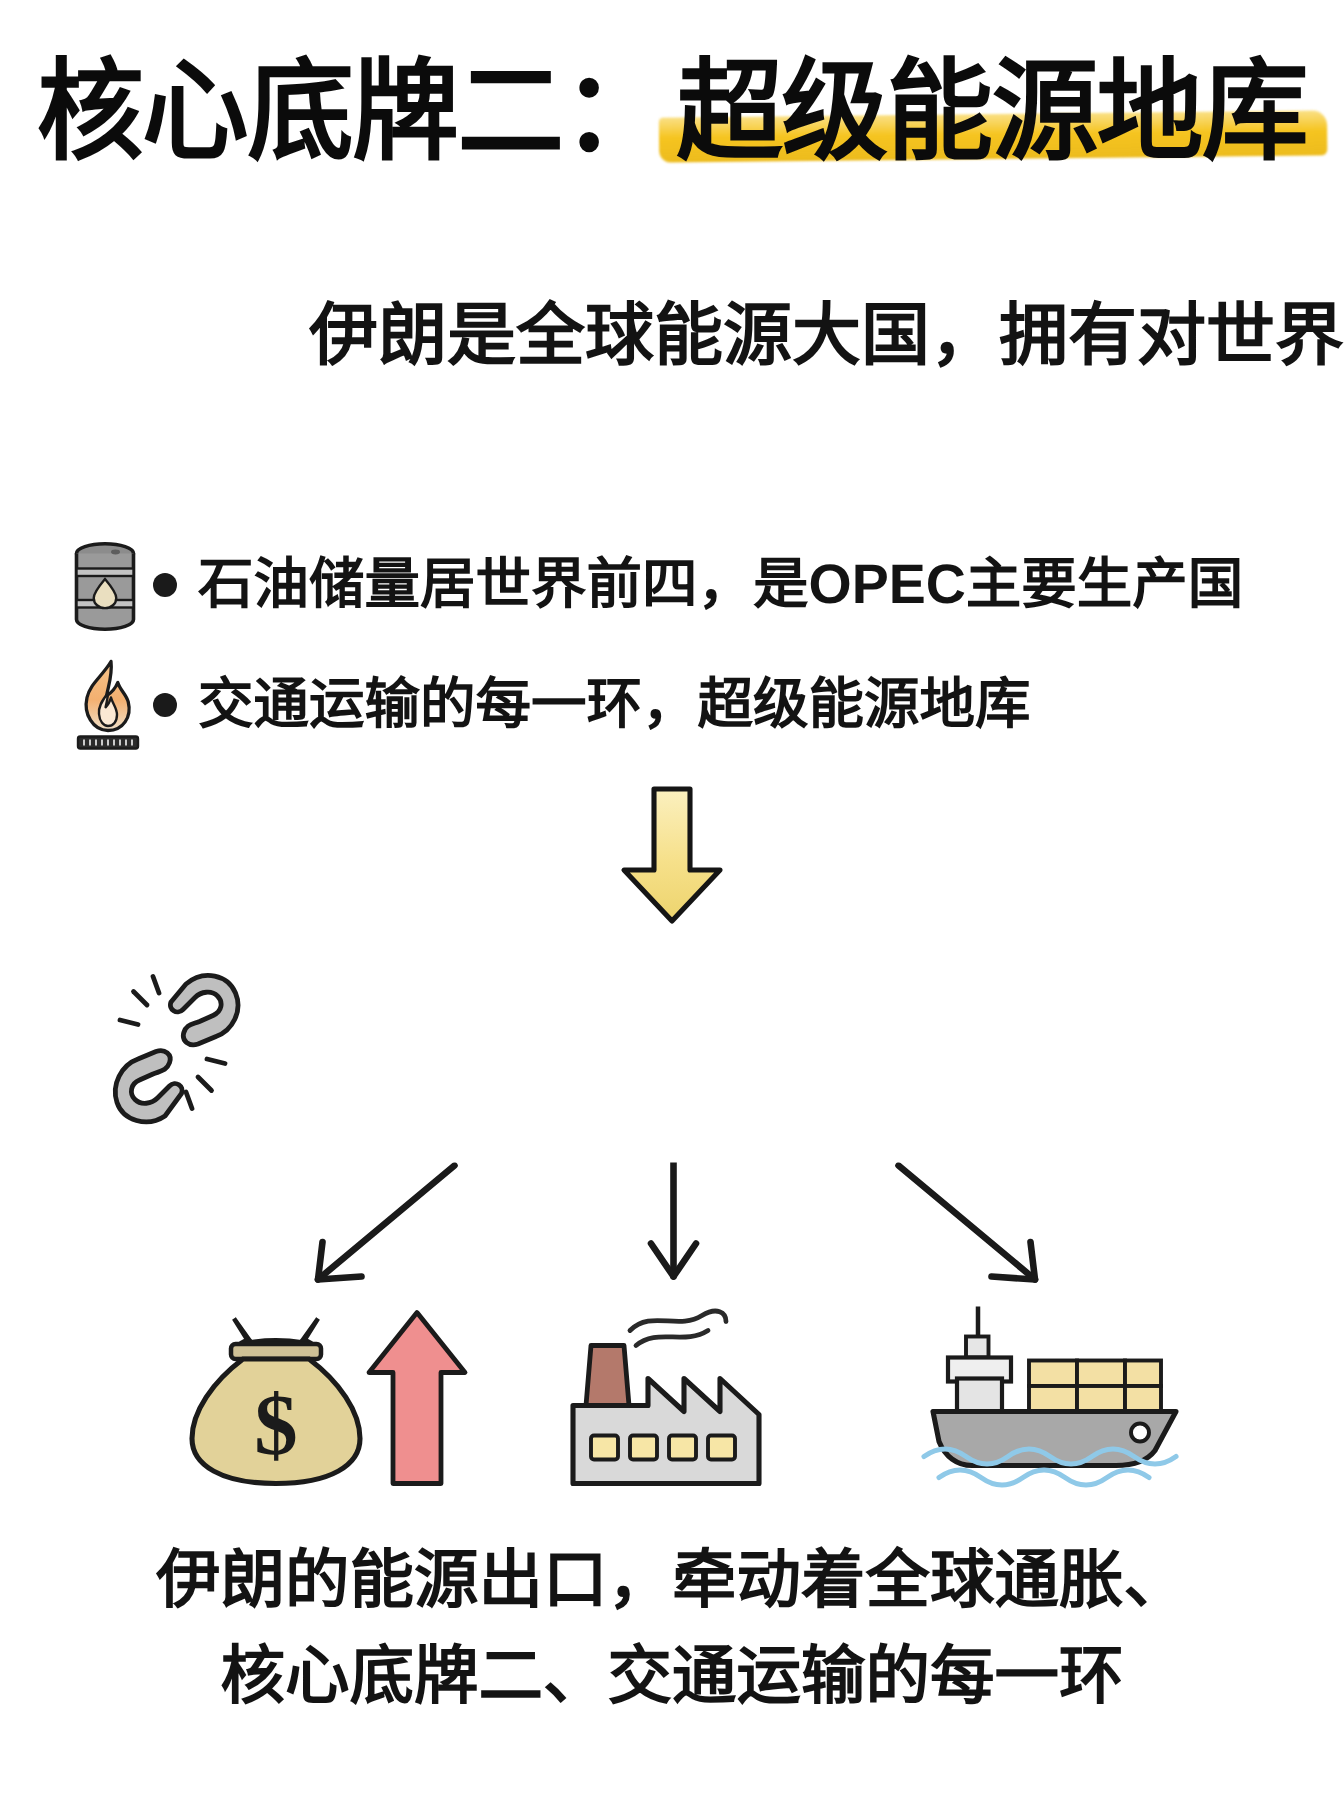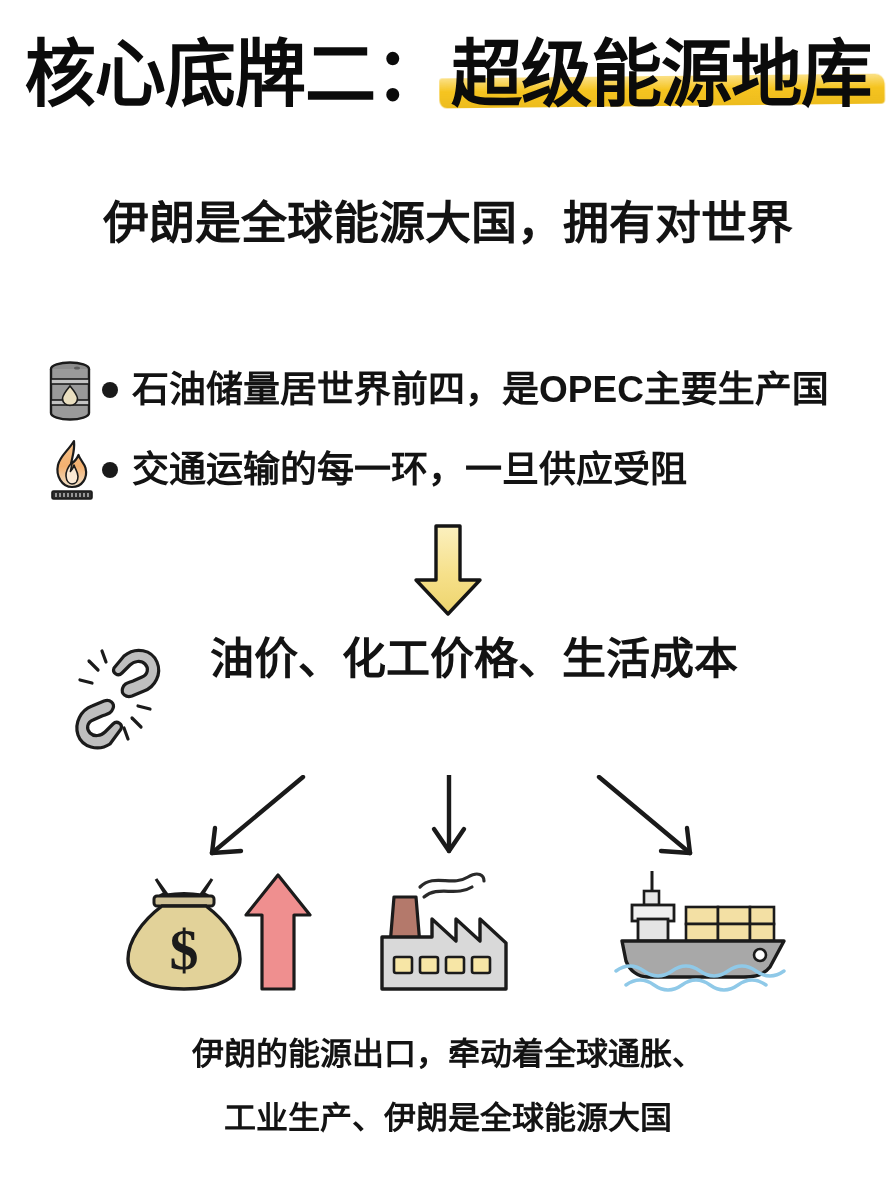--- a/index.html
+++ b/index.html
@@ -73,20 +73,21 @@
     width: 896px;
     text-align: center;
   }
   .subtitle .ln {
     font-size: 46px;
     font-weight: 900;
     line-height: 62px;
     color: #131313;
     letter-spacing: 0px;
     white-space: nowrap;
+    text-align: right;
   }
 
   
   .bullets {
     position: absolute;
     top: 350px;
     left: 42px;
     width: 830px;
   }
   .bullet {
@@ -214,21 +215,21 @@
 
   
   .bottom {
     position: absolute;
     top: 1022px;
     left: 0;
     width: 896px;
     text-align: center;
   }
   .bottom .ln {
-    font-size: 32px;
+    font-size: 43px;
     font-weight: 900;
     line-height: 64px;
     color: #131313;
     white-space: nowrap;
   }
   .bottom .hl {
     position: relative;
     display: inline-block;
   }
   .bottom .hl::before {
@@ -295,21 +296,21 @@
               <line x1="20" y1="55" x2="20" y2="59"></line>
             <line x1="24" y1="55" x2="24" y2="59"></line>
               <line x1="28" y1="55" x2="28" y2="59"></line>
             <line x1="32" y1="55" x2="32" y2="59"></line>
               <line x1="36" y1="55" x2="36" y2="59"></line>
             <line x1="40" y1="55" x2="40" y2="59"></line>
           </g>
         </svg>
       </span>
       <span class="dot"></span>
-      <span class="txt"><span class="hl">交通运输的每一环</span><span>，一旦供应受阻</span></span>
+      <span class="txt"><span class="hl">交通运输的每一环</span><span>，超级能源地库</span></span>
     </div>
   </div>
 
   <div class="big-arrow">
     <svg width="84" height="96" viewBox="0 0 84 96" xmlns="http://www.w3.org/2000/svg">
       <defs>
         <linearGradient id="yarrow" x1="0" y1="0" x2="0" y2="1">
           <stop offset="0%" stop-color="#fbf0bf"></stop>
           <stop offset="55%" stop-color="#f6e08a"></stop>
           <stop offset="100%" stop-color="#edd46d"></stop>
@@ -331,21 +332,20 @@
           <line x1="30" y1="43" x2="18" y2="40"></line>
           <line x1="44" y1="22" x2="40" y2="11"></line>
           <line x1="70" y1="78" x2="79" y2="87"></line>
           <line x1="76" y1="66" x2="88" y2="69"></line>
           <line x1="62" y1="88" x2="66" y2="99"></line>
         </g>
       </svg>
     </span>
 
     <div class="mid-text">
-      <div class="ln l2"><span class="hl">油价</span><span>、</span><span class="hl">化工价格</span><span>、</span><span class="hl">生活成本</span></div>
     </div>
   </div>
 
   <div class="fan-arrows">
     <svg width="896" height="100" viewBox="0 0 896 100" xmlns="http://www.w3.org/2000/svg">
       <g stroke="#1a1a1a" fill="none" stroke-width="4.4" stroke-linecap="round" stroke-linejoin="round">
         <g>
           <path d="M303 2 L212 78"></path>
           <path d="M212 78 L215 53 M212 78 L241 76"></path>
         </g>
@@ -407,16 +407,16 @@
         <g fill="none" stroke="#8fc9e8" stroke-width="3.4" stroke-linecap="round">
           <path d="M8 106 q14 -10 28 0 q14 10 28 0 q14 -10 28 0 q14 10 28 0 q14 -10 28 0 q14 10 28 0"></path>
           <path d="M18 120 q14 -10 28 0 q14 10 28 0 q14 -10 28 0 q14 10 28 0 q14 -10 28 0"></path>
         </g>
       </svg>
     </div>
   </div>
 
   <div class="bottom">
     <div class="ln"><span>伊朗的能源出口，</span><span class="hl">牵动着全球通胀、</span></div>
-    <div class="ln"><span class="hl">工业生产、伊朗是全球能源大国</span></div>
+    <div class="ln"><span class="hl">核心底牌二、交通运输的每一环</span></div>
   </div>
 
 </div>
 
 </body></html>

